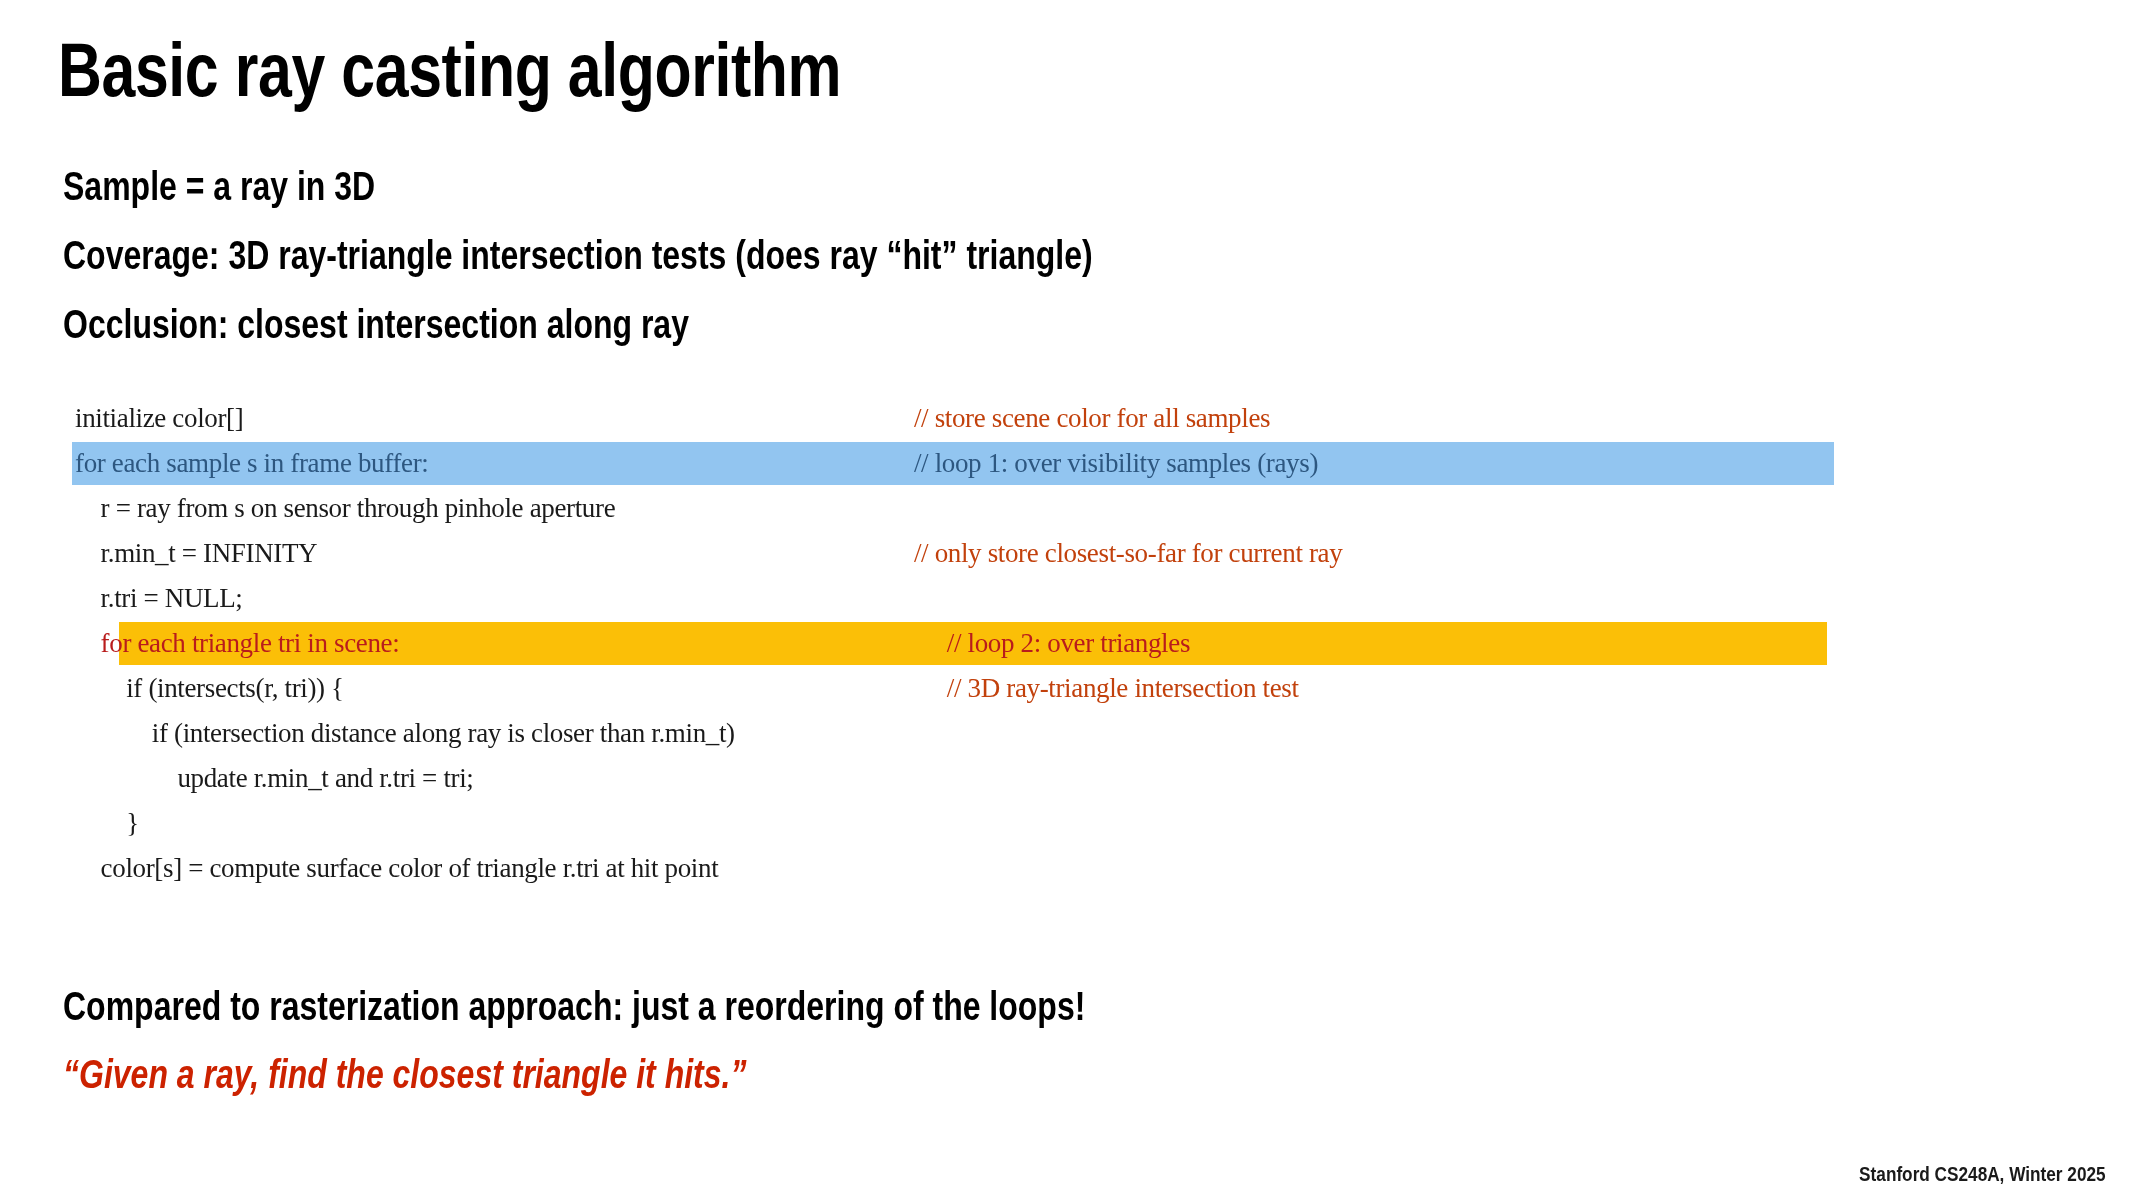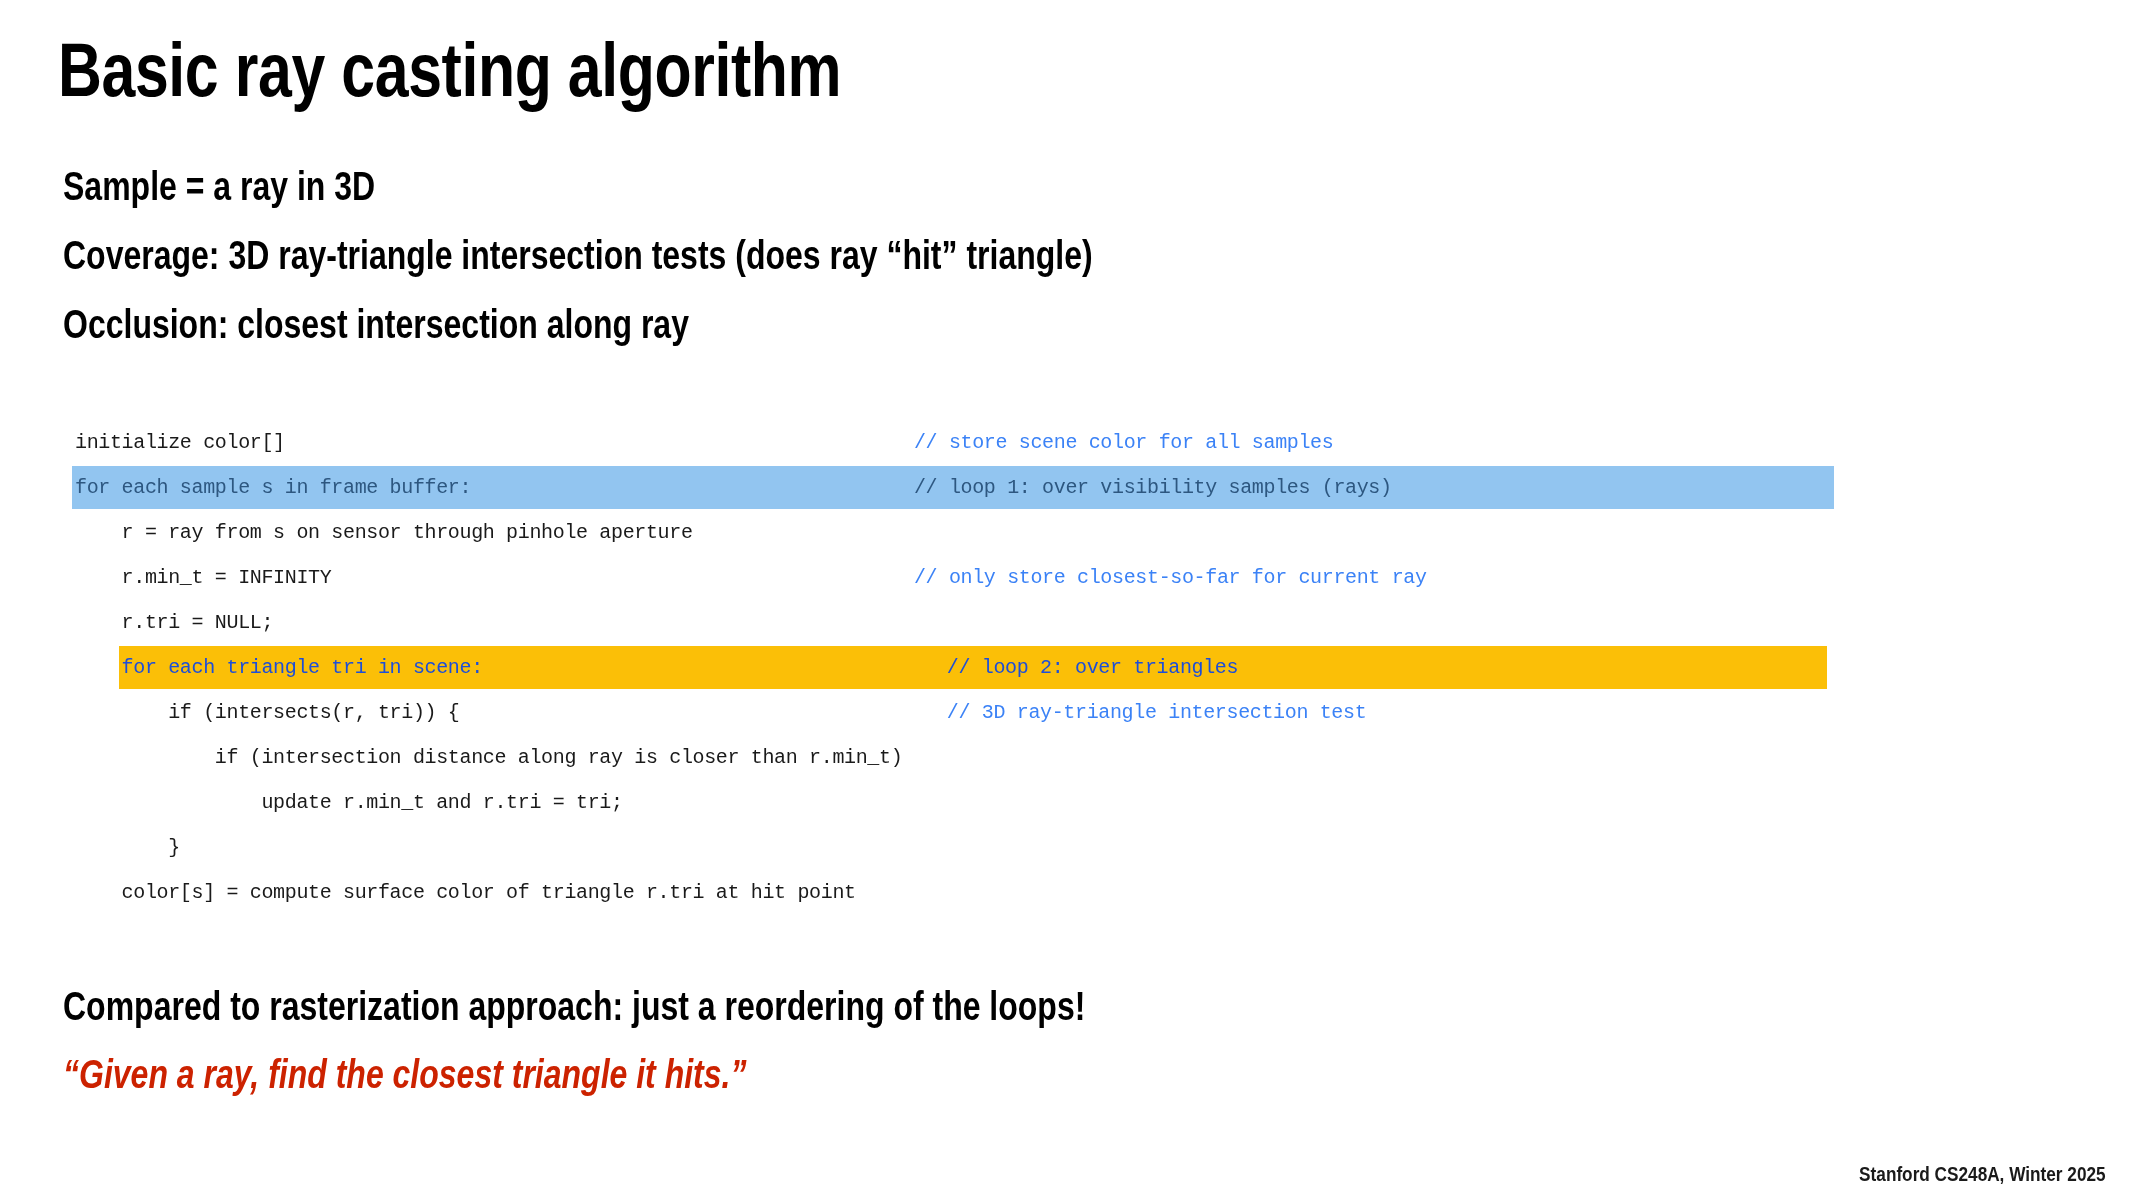--- a/index.html
+++ b/index.html
@@ -45,23 +45,23 @@
     white-space: nowrap;
   }
   #bullet-0 { top: 163px; }
   #bullet-1 { top: 232px; }
   #bullet-2 { top: 301px; }
 
   
   #code-block {
     position: absolute;
     left: 75px;
-    top: 420px;
-    font-family: Liberation Mono, monospace;
-    font-size: 20px;
+    top: 396px;
+    font-family: Liberation Serif, serif;
+    font-size: 27px;
     line-height: 45px;
     letter-spacing: -0.35px;
     color: #1a1a1a;
     white-space: pre;
   }
   .code-line {
     position: relative;
     height: 45px;
     white-space: pre;
   }
@@ -89,23 +89,23 @@
     width: 1762px;
     background: #92c5f0;
   }
   .hl-orange {
     left: 44px;
     width: 1708px;
     background: #fbbf07;
   }
 
   .c-plain  { color: #1a1a1a; }
-  .c-green  { color: #3b82f6; }
+  .c-green  { color: #c2410c; }
   .c-navy   { color: #2d5780; text-align: center; }
-  .c-brown  { color: #1d4ed8; }
+  .c-brown  { color: #b91c1c; }
 
   
   #summary-line {
     position: absolute;
     left: 63px;
     top: 983px;
     font-family: "Liberation Sans", sans-serif;
     font-weight: bold;
     font-size: 40px;
     line-height: 46px;

